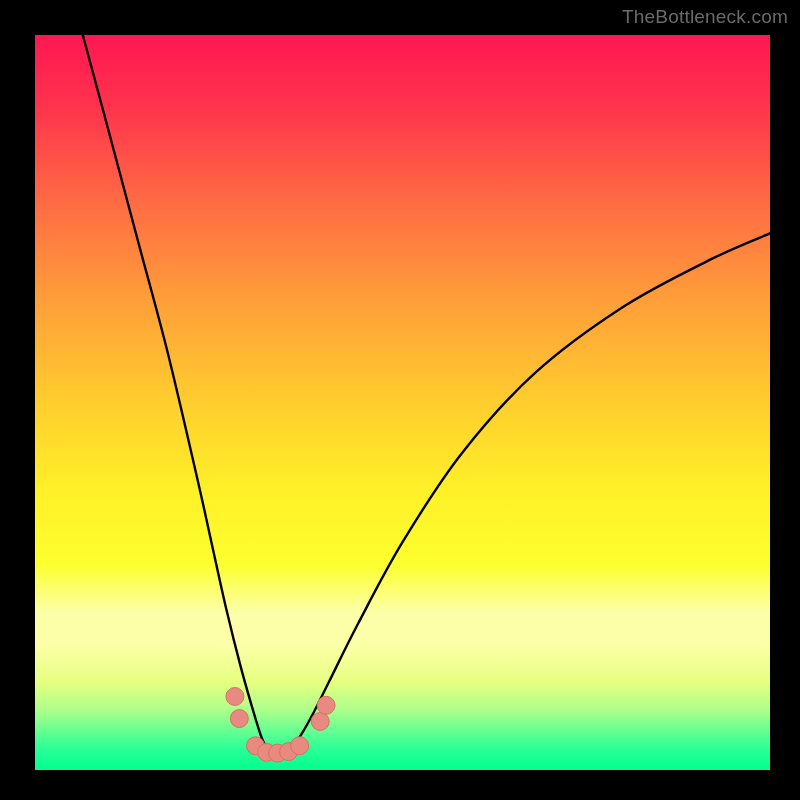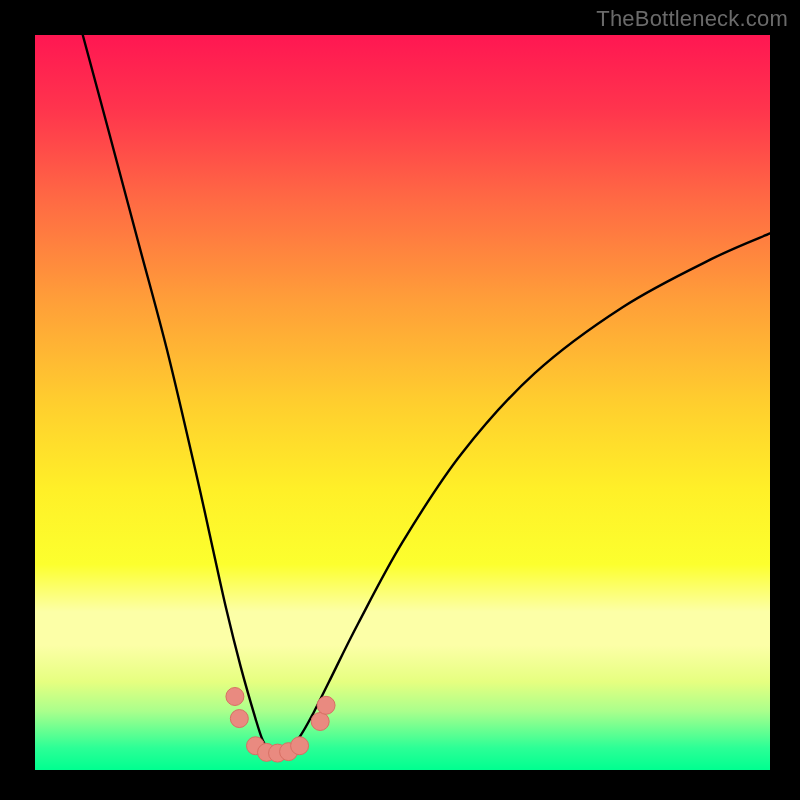--- a/index.html
+++ b/index.html
@@ -41,21 +41,21 @@
         rgba(170, 255, 140, 1) 92%,
         rgba(44, 255, 150, 1) 97%,
         rgba(0, 255, 144, 1) 100%
       );
   }
   .watermark {
     position: absolute;
     top: 6px;
     right: 12px;
     color: #6a6a6a;
-    font-size: 22px;
+    font-size: 19px;
     letter-spacing: 0.2px;
     user-select: none;
   }
   svg.curve {
     position: absolute;
     left: 0;
     top: 0;
     width: 735px;
     height: 735px;
     overflow: visible;

